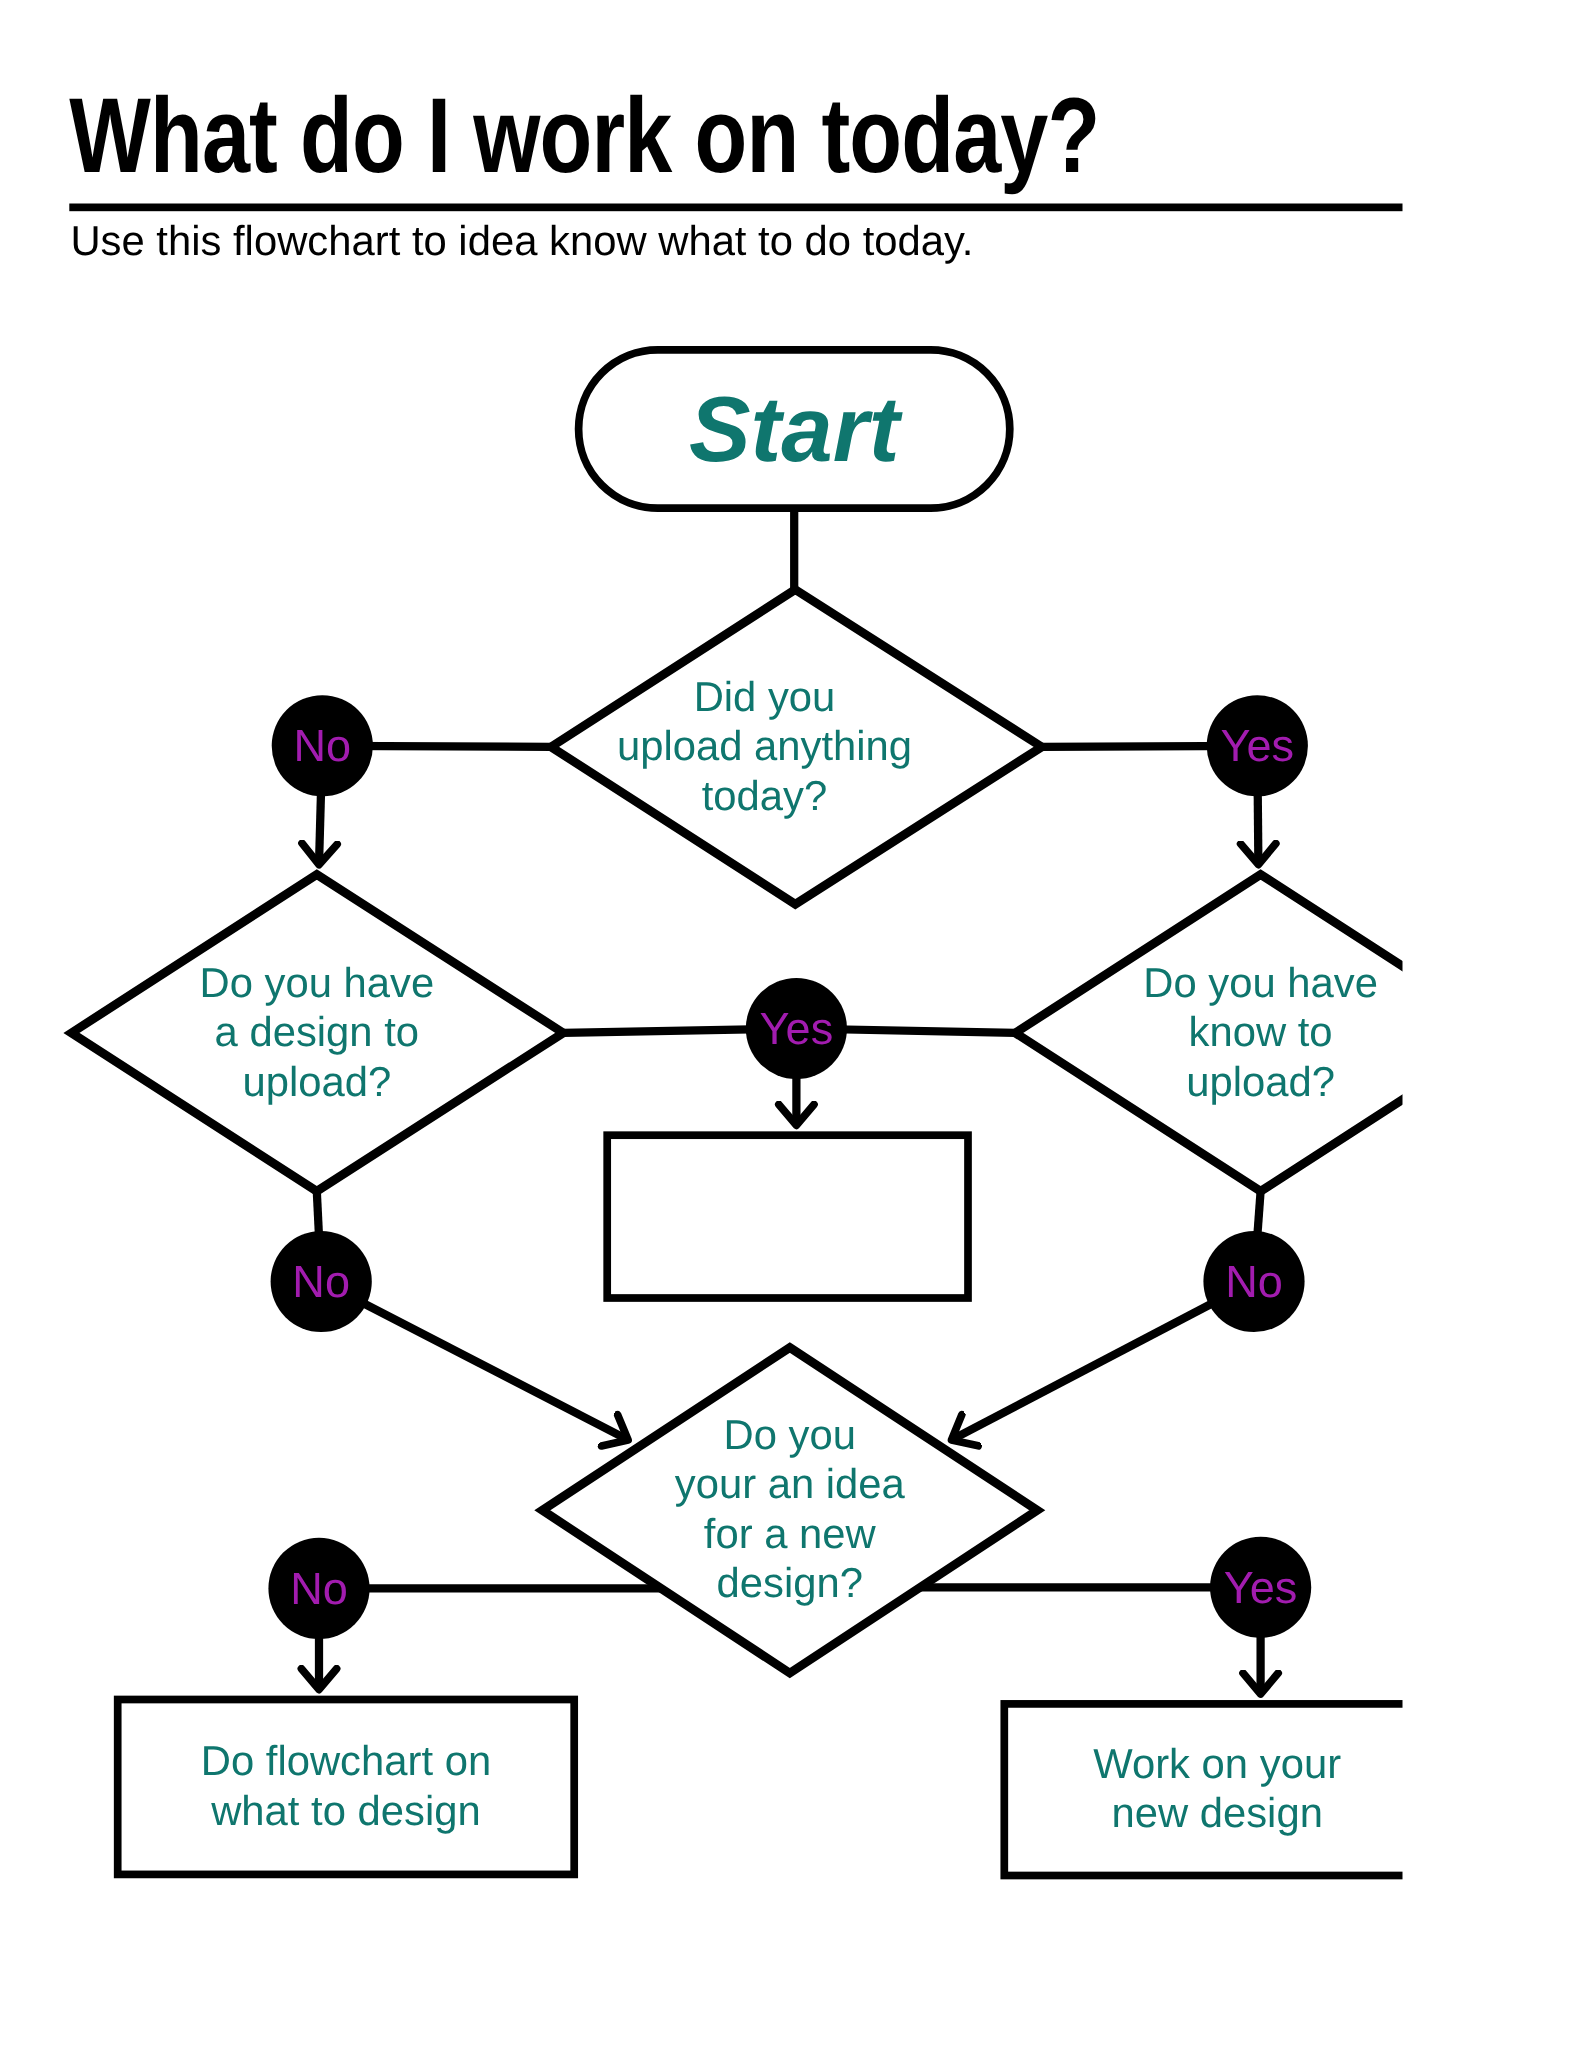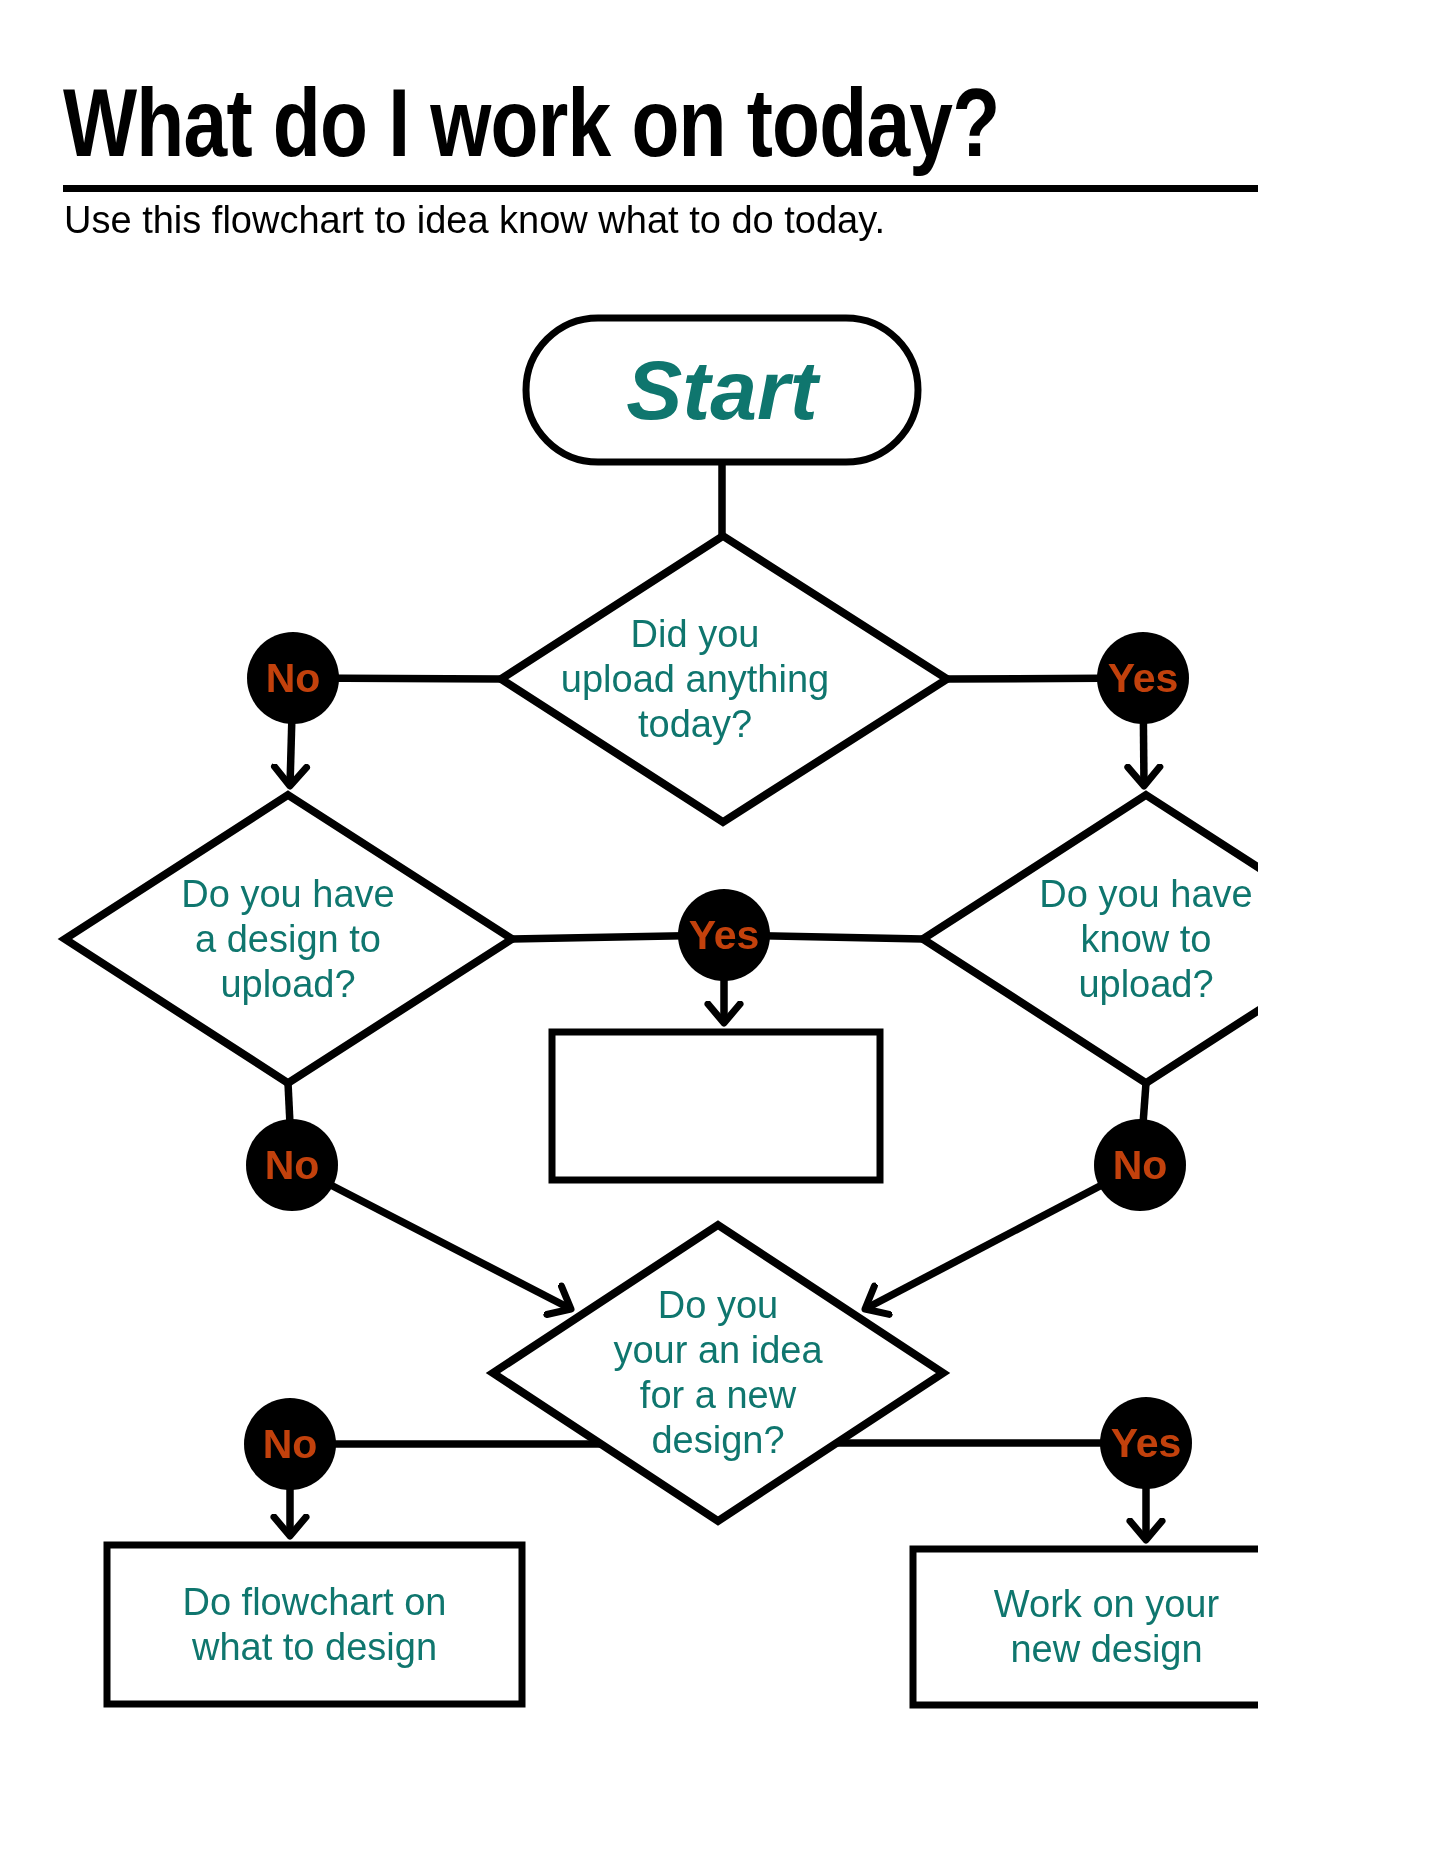--- a/index.html
+++ b/index.html
@@ -3,20 +3,21 @@
 <meta charset="utf-8">
 <style>
   html,body{margin:0;padding:0;background:#ffffff;}
   .page{
     position:relative;
     width:1258px;height:1870px;
     background:#ffffff;
     font-family:"Liberation Sans", sans-serif;
     color:#000;
     overflow:hidden;
+    padding-left:17px;
   }
   .page-title{
     position:absolute;left:63px;top:74px;
     font-size:97px;font-weight:bold;line-height:1;white-space:nowrap;
   }
   .page-title .squeeze{
     display:inline-block;
     transform:scaleX(0.81);
     transform-origin:0 50%;
     letter-spacing:-1px;
@@ -31,21 +32,21 @@
   }
   .chart-svg{position:absolute;left:0;top:0;}
   .lbl{
     position:absolute;display:flex;flex-direction:column;
     align-items:center;justify-content:center;
     text-align:center;font-size:38px;line-height:45px;color:#0f766e;
   }
   .lbl span{display:block;}
   .start-lbl{font-size:84px;font-weight:bold;font-style:italic;line-height:1;}
   .edge-lbl{
-    font-size:41px;font-weight:bold;color:#c2410c;line-height:1;
+    font-size:41px;font-weight:normal;color:#a21caf;line-height:1;
   }
 </style>
 </head>
 <body>
 
 <div class="page">
 
   <div class="page-title"><span class="squeeze">What do I work on today?</span></div>
   <div class="title-rule"></div>
   <div class="page-subtitle">Use this flowchart to idea know what to do today.</div>

